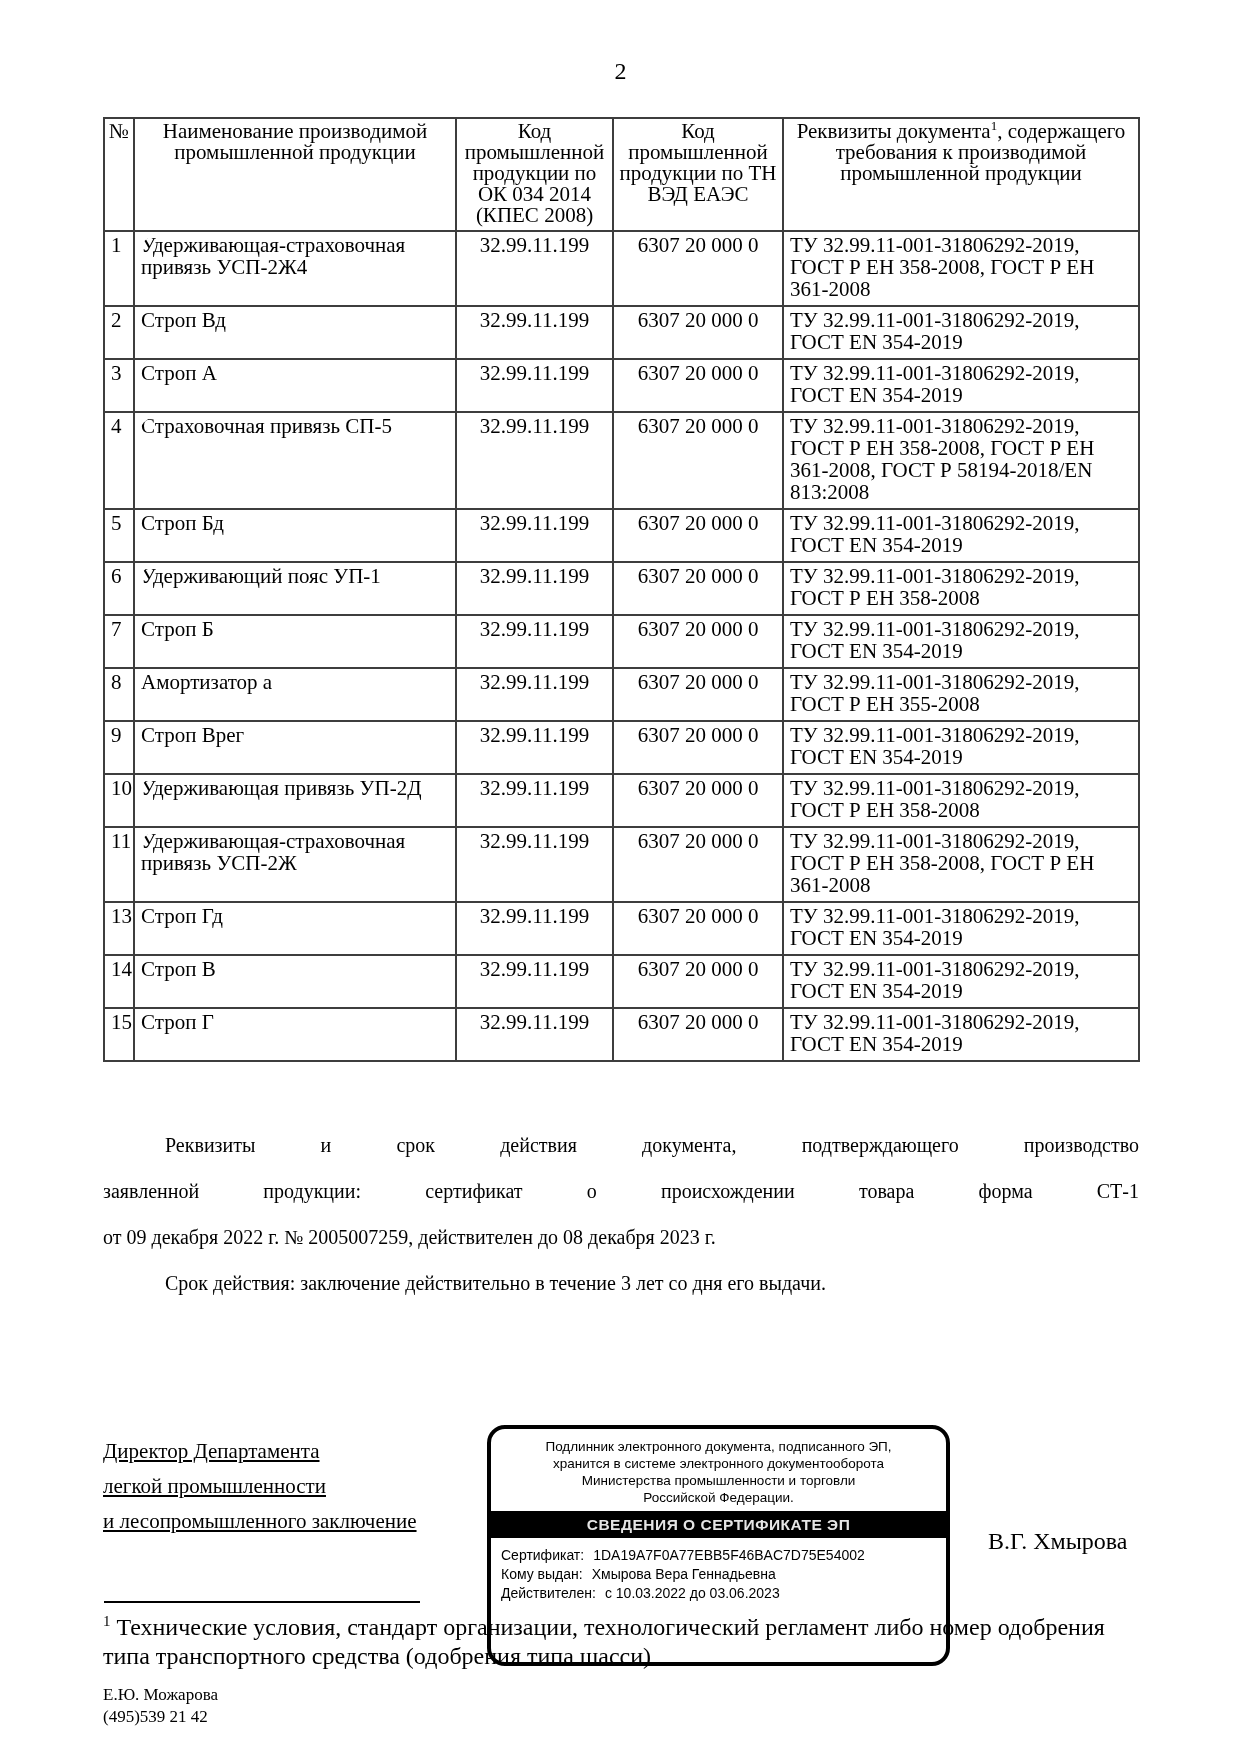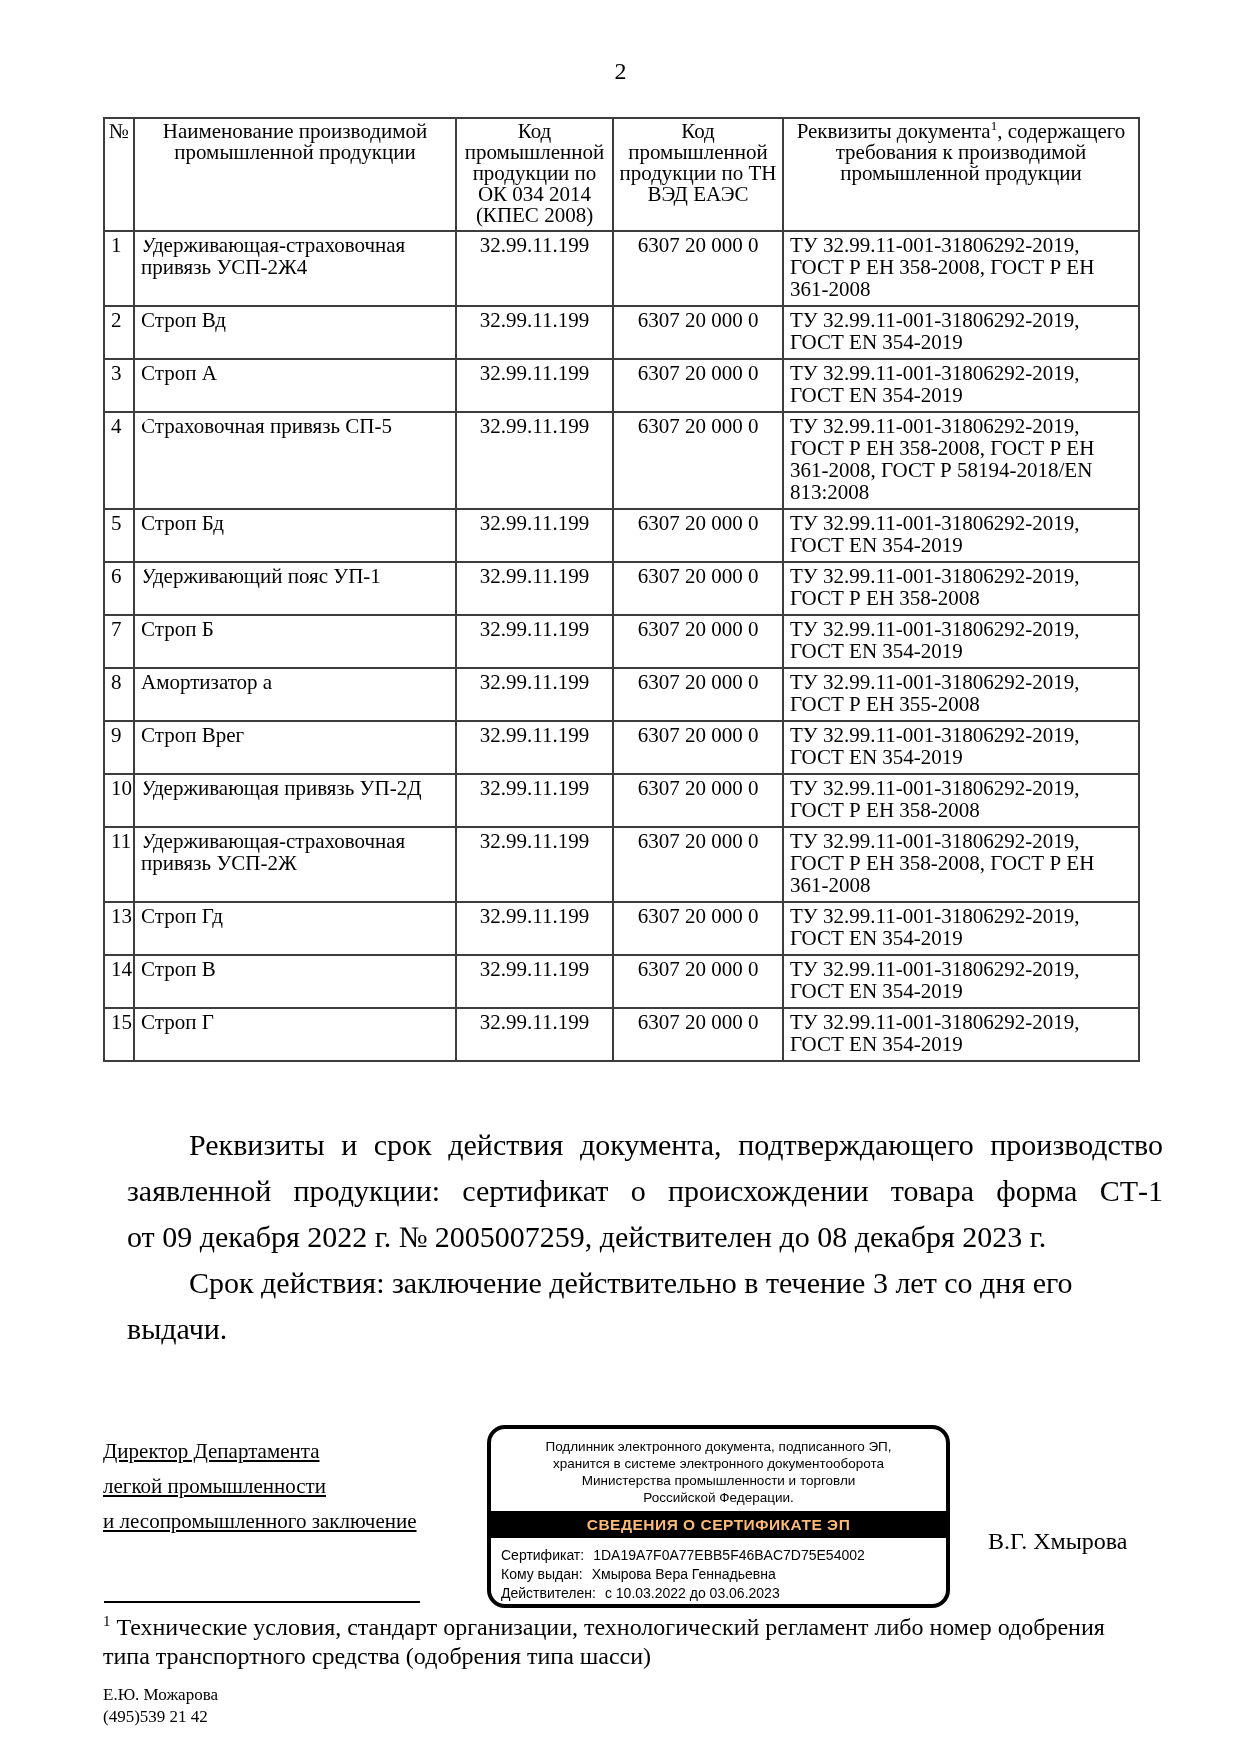--- a/index.html
+++ b/index.html
@@ -25,42 +25,42 @@
   table.products th { text-align:center; line-height:21px; padding:2px 4px 4px; }
   table.products td { line-height:22px; padding:2px 6px 5px; }
   td.c-num  { padding-left:3px; padding-right:1px; }
   td.c-name { padding-left:5px;border-radius:30px; }
   td.c-code { text-align:center; }
   td.c-req  { padding-left:7px; padding-right:2px; }
   sup { font-size:0.62em; line-height:0; }
   
   .body-text {
     position:absolute; left:103px; top:1122px; width:1036px;
-    font-size:30px; line-height:46px;margin-left:24px;
+    font-size:20px; line-height:46px;
   }
   .jline { text-align:justify; text-align-last:justify; white-space:nowrap; }
   .jline-first { text-indent:62px; }
   .plainline { text-align:left; }
   .p2 { text-indent:62px; }
   
   .sig-block {
     position:absolute; left:103px; top:1434px;
     font-size:21px; line-height:35px;text-decoration:underline;
   }
   .sig-name { position:absolute; left:988px; top:1528px; font-size:24px; }
   
   .stamp {
-    position:absolute; left:487px; top:1425px; width:463px; height:183px;
+    position:absolute; left:487px; top:1425px; width:463px; height:241px;
     box-sizing:border-box; border:4px solid #000; border-radius:18px;
     background:transparent; z-index:5;
     font-family:"Liberation Sans", sans-serif;
   }
   .stamp-top { padding-top:9px; text-align:center; font-size:13.5px; line-height:17px; }
   .stamp-banner {
-    margin-top:5px; height:27px; background:#000; color:#fdba74;
+    margin-top:5px; height:27px; background:#000; color:#e5e5e5;
     text-align:center; font-weight:bold; font-size:15.5px; line-height:27px;
     letter-spacing:0.5px;
   }
   .stamp-cert { padding:8px 0 0 10px; font-size:14px; line-height:19px; }
   .stamp-cert .lbl { margin-right:9px; }
   
   .fn-rule { position:absolute; left:104px; top:1601px; width:316px; border-top:2px solid #000; }
   .footnote { position:absolute; left:103px; top:1613px; width:1035px; font-size:24px; line-height:29px; }
   .footer-contact { position:absolute; left:103px; top:1684px; font-size:17px; line-height:22px; }
 </style>

